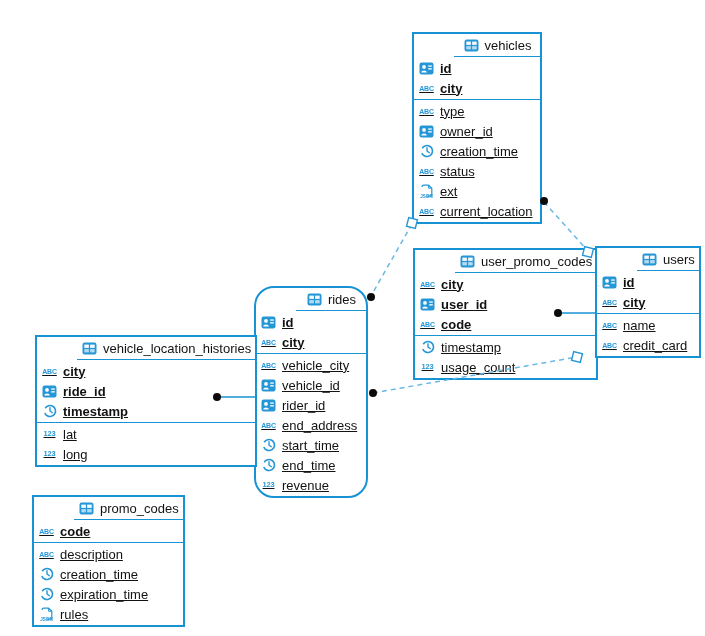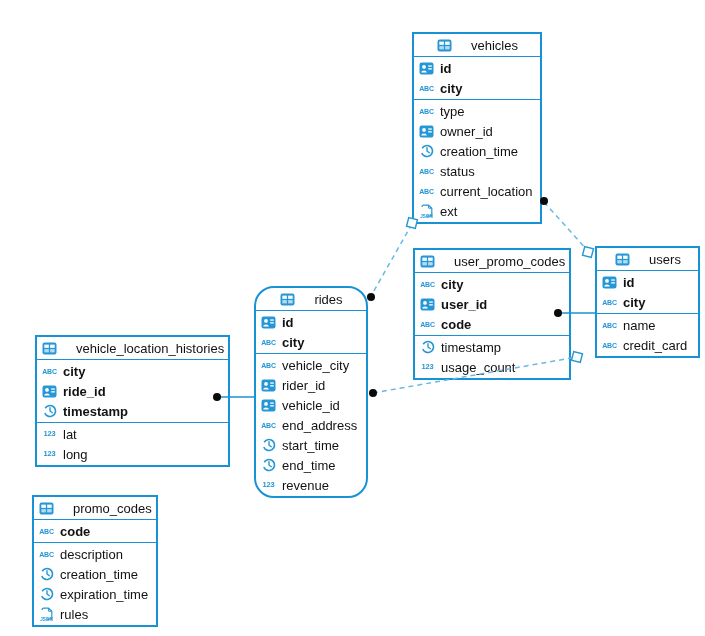--- a/index.html
+++ b/index.html
@@ -16,36 +16,38 @@
     background: #ffffff;
     border: 2px solid #1793d5;
     box-sizing: border-box;
     font-size: 13px;
     color: #121212;
   }
   .tbl-header {
     display: flex;
     align-items: center;
     justify-content: center;
-    gap: 18px;
+    gap: 5px;
     height: 21px;
     border-bottom: 1px solid #1793d5;
     padding: 1px 4px 0 4px;
+    margin-left: 40px;
   }
   .tbl-title { white-space: nowrap; }
   .tbl-section { padding: 1px 0; }
   .tbl-section.pk { border-bottom: 1px solid #1793d5; }
   .tbl-section.pk .field-label { font-weight: 700; }
   .field-row {
     display: flex;
     align-items: center;
     gap: 5px;
     height: 20px;
     padding: 0 6px 0 4px;
     white-space: nowrap;
+    text-decoration: underline;
   }
   .fld-icon {
     width: 17px;
     display: inline-flex;
     justify-content: center;
     align-items: center;
     flex: 0 0 17px;
   }
   .icon-text {
     font-size: 7px;
@@ -128,34 +130,34 @@
             <span class="field-label">creation_time</span>
           </div>
           <div class="field-row">
             <span class="fld-icon">
               <span class="icon-text" style="font-size: 7px;">ABC</span>
             </span>
             <span class="field-label">status</span>
           </div>
           <div class="field-row">
             <span class="fld-icon">
-              <span class="icon-text" style="font-size: 7px;">ABC</span>
-            </span>
-            <span class="field-label">current_location</span>
-          </div>
-          <div class="field-row">
-            <span class="fld-icon">
               <svg width="14" height="14" viewBox="0 0 14 14">
                 <path d="M2 3 Q2 1.2 3.8 1.2 L8.6 1.2 L11.8 4.2 L11.8 10.4 Q11.8 12.2 10 12.2 L7 12.2" fill="#fff" stroke="#2596d6" stroke-width="1.2" stroke-linejoin="round"></path>
                 <path d="M8.6 1.2 L8.6 4.2 L11.8 4.2" fill="none" stroke="#2596d6" stroke-width="1"></path>
                 <text x="0.2" y="13.6" font-size="4.6" font-weight="bold" fill="#2596d6" font-family="Liberation Sans, sans-serif">JSON</text>
               </svg>
             </span>
             <span class="field-label">ext</span>
           </div>
+          <div class="field-row">
+            <span class="fld-icon">
+              <span class="icon-text" style="font-size: 7px;">ABC</span>
+            </span>
+            <span class="field-label">current_location</span>
+          </div>
         </div>
       </div>
       <div class="db-table" style="left: 413px; top: 248px; min-width: 140px;">
         <div class="tbl-header">
           <span class="fld-icon">
             <svg width="15" height="13" viewBox="0 0 15 13">
               <rect x="0.5" y="0.5" width="14" height="12" rx="2.2" fill="#2596d6"></rect>
               <rect x="2.3" y="2.6" width="4.6" height="3.3" fill="#fff" opacity="0.95"></rect>
               <rect x="8.1" y="2.6" width="4.6" height="3.3" fill="#fff" opacity="0.95"></rect>
               <rect x="2.3" y="7.1" width="4.6" height="3.3" fill="#fff" opacity="0.65"></rect>
@@ -299,33 +301,33 @@
           <div class="field-row">
             <span class="fld-icon">
               <svg width="15" height="13" viewBox="0 0 15 13">
                 <rect x="0.5" y="0.5" width="14" height="12" rx="2.2" fill="#2596d6"></rect>
                 <circle cx="5" cy="4.9" r="1.9" fill="#fff"></circle>
                 <path d="M2.2 10.6 C2.2 7.7 7.8 7.7 7.8 10.6 Z" fill="#fff"></path>
                 <rect x="9.2" y="3.4" width="3.6" height="1.3" fill="#fff"></rect>
                 <rect x="9.2" y="6.2" width="3.6" height="1.3" fill="#fff"></rect>
               </svg>
             </span>
+            <span class="field-label">vehicle_id</span>
+          </div>
+          <div class="field-row">
+            <span class="fld-icon">
+              <svg width="15" height="13" viewBox="0 0 15 13">
+                <rect x="0.5" y="0.5" width="14" height="12" rx="2.2" fill="#2596d6"></rect>
+                <circle cx="5" cy="4.9" r="1.9" fill="#fff"></circle>
+                <path d="M2.2 10.6 C2.2 7.7 7.8 7.7 7.8 10.6 Z" fill="#fff"></path>
+                <rect x="9.2" y="3.4" width="3.6" height="1.3" fill="#fff"></rect>
+                <rect x="9.2" y="6.2" width="3.6" height="1.3" fill="#fff"></rect>
+              </svg>
+            </span>
             <span class="field-label">rider_id</span>
-          </div>
-          <div class="field-row">
-            <span class="fld-icon">
-              <svg width="15" height="13" viewBox="0 0 15 13">
-                <rect x="0.5" y="0.5" width="14" height="12" rx="2.2" fill="#2596d6"></rect>
-                <circle cx="5" cy="4.9" r="1.9" fill="#fff"></circle>
-                <path d="M2.2 10.6 C2.2 7.7 7.8 7.7 7.8 10.6 Z" fill="#fff"></path>
-                <rect x="9.2" y="3.4" width="3.6" height="1.3" fill="#fff"></rect>
-                <rect x="9.2" y="6.2" width="3.6" height="1.3" fill="#fff"></rect>
-              </svg>
-            </span>
-            <span class="field-label">vehicle_id</span>
           </div>
           <div class="field-row">
             <span class="fld-icon">
               <span class="icon-text" style="font-size: 7px;">ABC</span>
             </span>
             <span class="field-label">end_address</span>
           </div>
           <div class="field-row">
             <span class="fld-icon">
               <svg width="14" height="14" viewBox="0 0 14 14">

